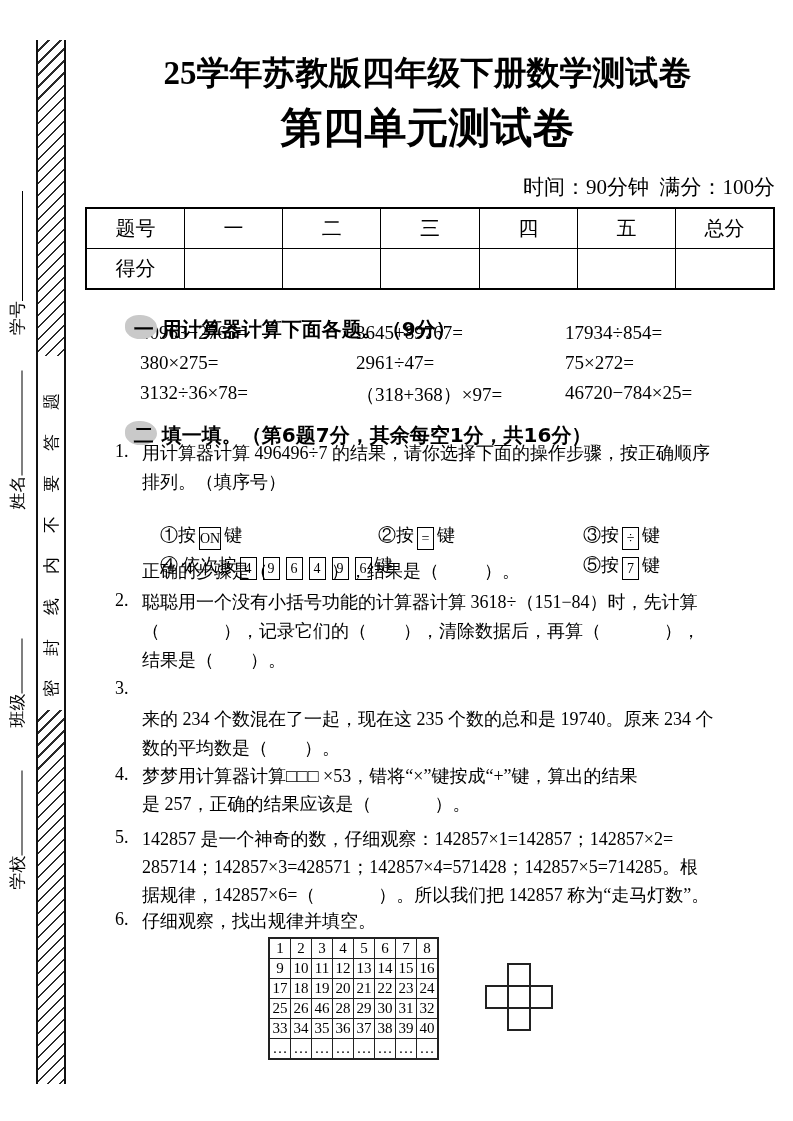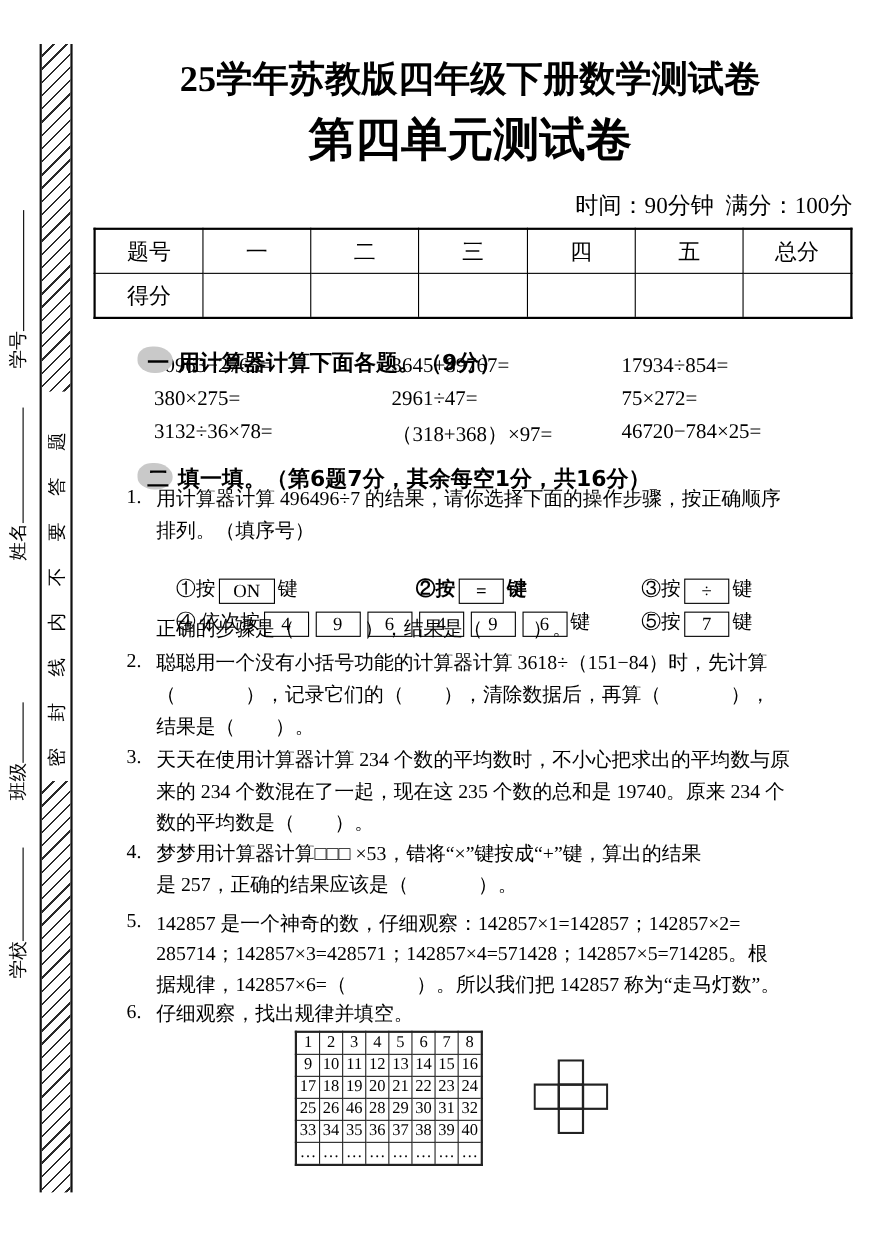--- a/index.html
+++ b/index.html
@@ -60,22 +60,22 @@
   .problems {
     position:absolute; left:140px; top:322px; width:630px;
     display:grid; grid-template-columns:216px 209px 1fr; grid-auto-rows:30px;
     font-size:19px;
   }
   
   .abs { position:absolute; }
   .q-text { font-size:18px; line-height:24px; white-space:pre; }
   .q-num { font-size:18px; }
   .keycap {
-    display:inline-block; min-width:15px; padding:0 12px; margin:0 3px;
-    border:1.5px solid #000; text-align:center; font-size:17px; line-height:21px;
+    display:inline-block; min-width:15px; padding:0 0; margin:0 3px;
+    border:1.5px solid #000; text-align:center; font-size:14px; line-height:21px;
     vertical-align:-2px; font-family:"Liberation Serif",serif;
   }
   
   .number-grid {
     position:absolute; left:268px; top:937px;
     border-collapse:collapse; border:2px solid #222;
     font-size:15px; text-align:center;
   }
   .number-grid td { border:1px solid #222; width:20px; height:19px; padding:0; }
   .cross-figure { position:absolute; left:485px; top:963px; }
@@ -152,42 +152,41 @@
     <span class="sec-badge">二</span><span>填一填。（第6题7分，其余每空1分，共16分）</span>
   </div>
 
   <div class="abs q-num" style="left:115px; top:441px;">1.</div>
   <div class="abs q-text" style="left:142px; top:441px;">用计算器计算 496496÷7 的结果，请你选择下面的操作步骤，按正确顺序</div>
   <div class="abs q-text" style="left:142px; top:470px;">排列。（填序号）</div>
 
   <div class="abs q-text" style="left:142px; top:499px;">
     <span>①按</span><span class="keycap">ON</span><span>键</span>
   </div>
-  <div class="abs q-text" style="left:360px; top:499px;font-weight:bold;">
+  <div class="abs q-text" style="left:360px; top:499px;">
     <span>②按</span><span class="keycap">=</span><span>键</span>
   </div>
   <div class="abs q-text" style="left:565px; top:499px;">
     <span>③按</span><span class="keycap">÷</span><span>键</span>
   </div>
 
   <div class="abs q-text" style="left:142px; top:529px;">
     <span>④ 依次按</span><span class="keycap">4</span><span class="keycap">9</span><span class="keycap">6</span><span class="keycap">4</span><span class="keycap">9</span><span class="keycap">6</span><span>键</span>
   </div>
   <div class="abs q-text" style="left:565px; top:529px;">
     <span>⑤按</span><span class="keycap">7</span><span>键</span>
   </div>
   <div class="abs q-text" style="left:142px; top:559px;">正确的步骤是（              ），结果是（          ）。</div>
 
   <div class="abs q-num" style="left:115px; top:590px;">2.</div>
   <div class="abs q-text" style="left:142px; top:590px;">聪聪用一个没有小括号功能的计算器计算 3618÷（151−84）时，先计算</div>
   <div class="abs q-text" style="left:142px; top:619px;">（              ），记录它们的（        ），清除数据后，再算（              ），</div>
   <div class="abs q-text" style="left:142px; top:648px;">结果是（        ）。</div>
 
   <div class="abs q-num" style="left:115px; top:678px;">3.</div>
-  <div class="abs q-text" style="left:142px; top:678px;">天天在使用计算器计算 234 个数的平均数时，不小心把求出的平均数与原</div>
   <div class="abs q-text" style="left:142px; top:707px;">来的 234 个数混在了一起，现在这 235 个数的总和是 19740。原来 234 个</div>
   <div class="abs q-text" style="left:142px; top:736px;">数的平均数是（        ）。</div>
 
   <div class="abs q-num" style="left:115px; top:764px;">4.</div>
   <div class="abs q-text" style="left:142px; top:764px;">梦梦用计算器计算□□□ ×53，错将“×”键按成“+”键，算出的结果</div>
   <div class="abs q-text" style="left:142px; top:792px;">是 257，正确的结果应该是（              ）。</div>
 
   <div class="abs q-num" style="left:115px; top:827px;">5.</div>
   <div class="abs q-text" style="left:142px; top:827px;">142857 是一个神奇的数，仔细观察：142857×1=142857；142857×2=</div>
   <div class="abs q-text" style="left:142px; top:855px;">285714；142857×3=428571；142857×4=571428；142857×5=714285。根</div>

